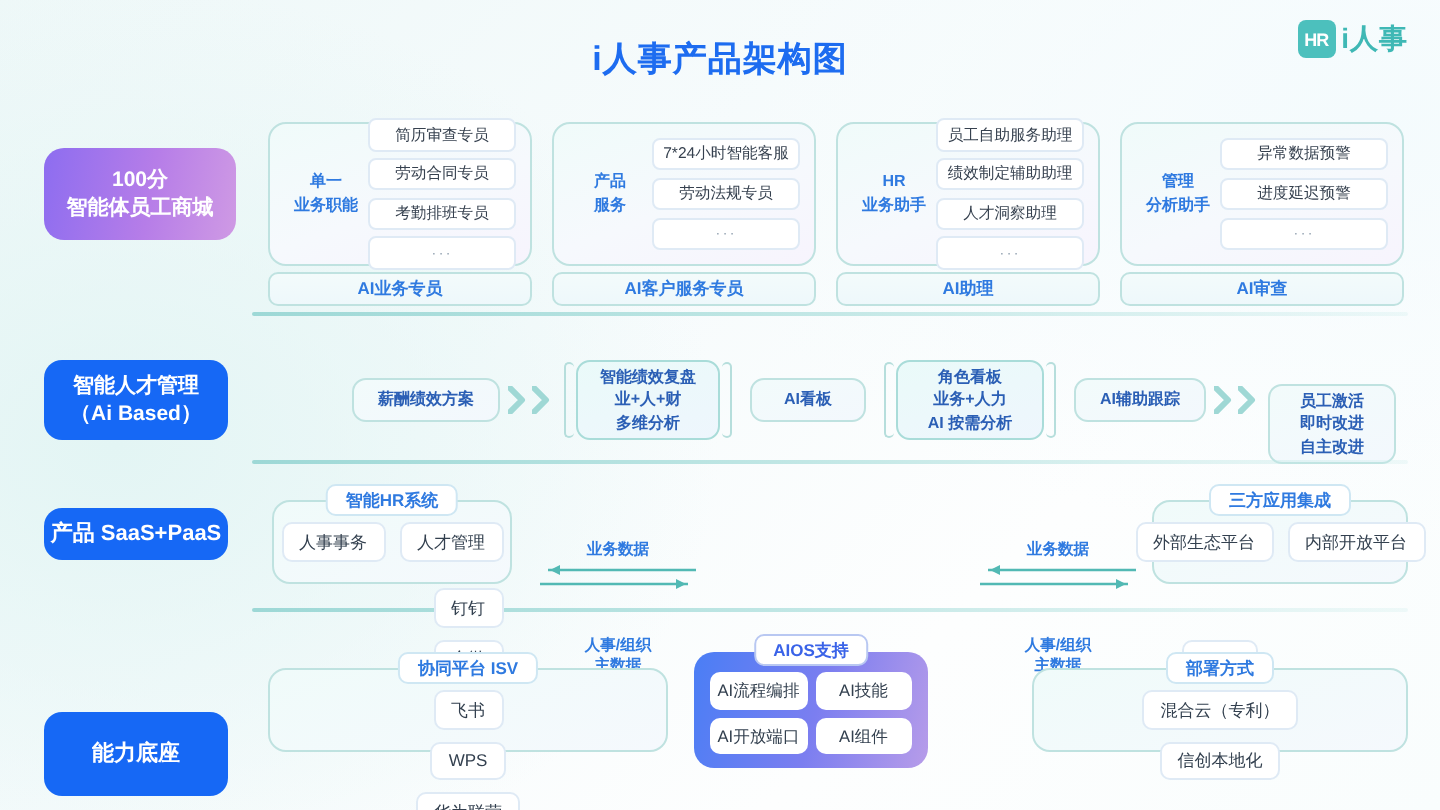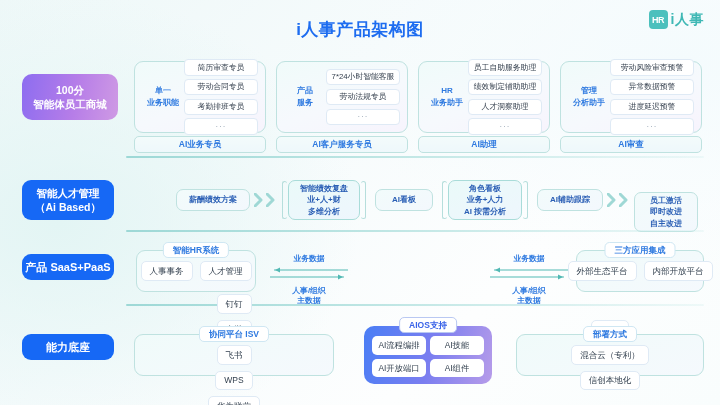--- a/index.html
+++ b/index.html
@@ -131,27 +131,27 @@
     padding: 2.5px 9px; white-space: nowrap; line-height: 1;
   }
   .chip {
     background: #ffffff; border: 1px solid #dfeaf5; border-radius: 5px;
     font-size: 8.5px; color: #33404f;
     padding: 4.5px 8px; line-height: 1; white-space: nowrap;
     margin-top: 0;
   }
   .xfer { position: absolute; top: 16px; width: 86px; text-align: center; }
   .xfer-top, .xfer-bot {
-    font-size: 7.8px; color: #2f7ae0; font-weight: bold; line-height: 1.3;
+    font-size: 7.8px; color: #2f7ae0; font-weight: bold; line-height: 1.3; margin-top: 16px;
   }
   .xfer-arrows { padding: 2px 0; }
 
   
   .r4 { top: 312px; height: 86px; }
-  .r4 .left-pill { top: 22px; height: 26px; font-size: 11px; }
+  .r4 .left-pill { top: 44px; height: 42px; font-size: 11px; }
   .base-group {
     position: absolute; top: 22px; height: 42px;
     border: 1px solid #bfe2e0; border-radius: 9px;
     background: linear-gradient(160deg,#f0fbfa 0%, #f5f9fd 100%);
     display: flex; align-items: center; justify-content: center; gap: 6px; flex-direction: column;
   }
   .aios {
     position: absolute; top: 14px; height: 58px;
     border-radius: 10px;
     background: linear-gradient(105deg, #4a7ef5 0%, #7b7ef0 52%, #b79ce9 100%);
@@ -213,21 +213,20 @@
       <div class="agent-item">绩效制定辅助助理</div>
       <div class="agent-item">人才洞察助理</div>
       <div class="agent-item dots">···</div>
     </div>
   </div>
   <div class="agent-foot" style="left:418px;width:132px;">AI助理</div>
 
   <div class="agent-panel" style="left:560px;width:142px;height:72px;">
     <div class="agent-cat">管理<br>分析助手</div>
     <div class="agent-items">
-      <div class="agent-item">劳动风险审查预警</div>
       <div class="agent-item">异常数据预警</div>
       <div class="agent-item">进度延迟预警</div>
       <div class="agent-item dots">···</div>
     </div>
   </div>
   <div class="agent-foot" style="left:560px;width:142px;">AI审查</div>
 
   <div class="divider" style="top:104px;"></div>
 </div>
 
@@ -326,21 +325,21 @@
 
   <div class="base-group" style="left:134px;width:200px;">
     <div class="group-title">协同平台 ISV</div>
     <div class="chip">钉钉</div>
     <div class="chip">企微</div>
     <div class="chip">飞书</div>
     <div class="chip">WPS</div>
     <div class="chip">华为联营</div>
   </div>
 
-  <div class="aios" style="left:364px;width:128px;">
+  <div class="aios" style="left:347px;width:117px;">
     <div class="aios-title">AIOS支持</div>
     <div class="aios-chip">AI流程编排</div>
     <div class="aios-chip">AI技能</div>
     <div class="aios-chip">AI开放端口</div>
     <div class="aios-chip">AI组件</div>
   </div>
 
   <div class="base-group" style="left:516px;width:188px;">
     <div class="group-title">部署方式</div>
     <div class="chip">SaaS</div>

